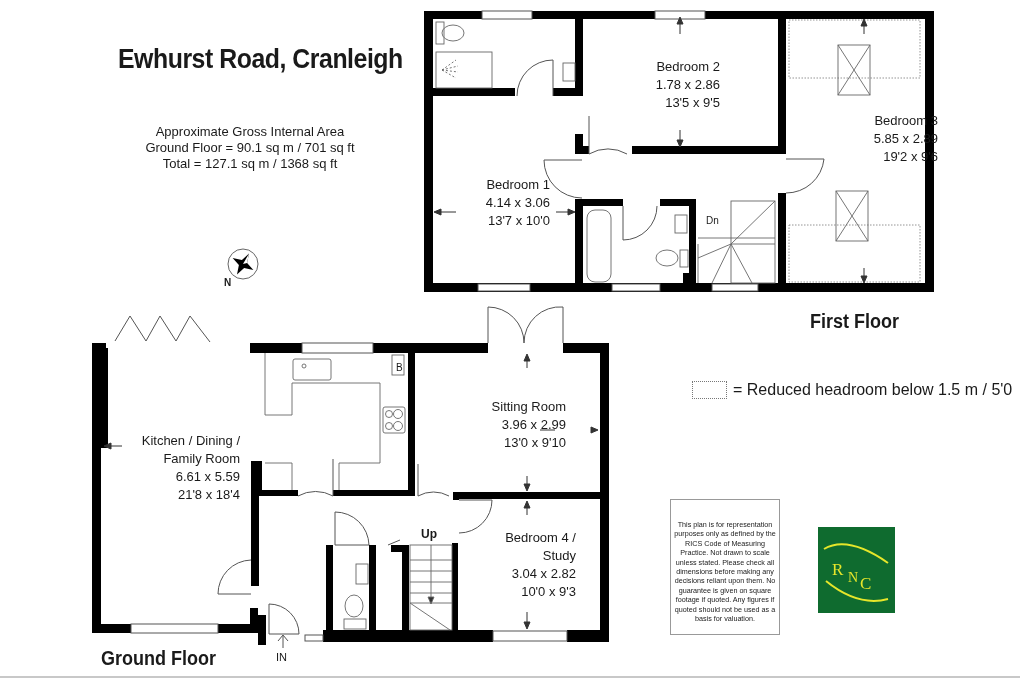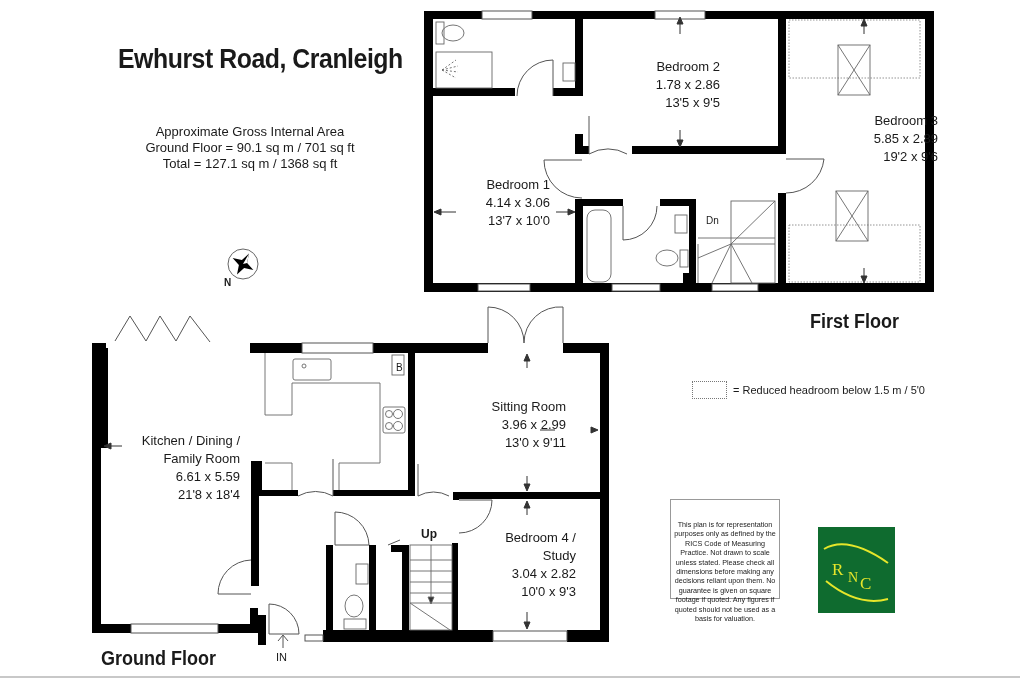--- a/index.html
+++ b/index.html
@@ -5,23 +5,23 @@
   html, body { margin: 0; padding: 0; background: #ffffff; }
   body { width: 1020px; height: 679px; position: relative; overflow: hidden;
          font-family: "Liberation Sans", "DejaVu Sans", sans-serif; color: #1a1a1a; }
   .abs { position: absolute; }
   .title { left: 118px; top: 44px; font-size: 27px; font-weight: bold; letter-spacing: -0.5px; transform: scaleX(0.92); transform-origin: left top; white-space: nowrap; }
   .area { left: 120px; top: 124px; width: 260px; text-align: center; font-size: 13px; line-height: 16px; }
   .floor-label { font-size: 20px; font-weight: bold; transform: scaleX(0.9); transform-origin: left top; white-space: nowrap; }
   .ff-label { left: 810px; top: 310px; }
   .gf-label { left: 101px; top: 647px; }
   .room { text-align: right; font-size: 13px; line-height: 18px; white-space: nowrap; }
-  .legend { left: 692px; top: 381px; display: flex; align-items: center; font-size: 11px; }
+  .legend { left: 692px; top: 381px; display: flex; align-items: center; font-size: 16px; }
   .legend-box { width: 33px; height: 16px; border: 1px dotted #777; margin-right: 6px; }
-  .disclaimer { left: 670px; top: 499px; width: 110px; height: 100px; border: 1px solid #999; box-sizing: border-box;
+  .disclaimer { left: 670px; top: 499px; width: 110px; height: 136px; border: 1px solid #999; box-sizing: border-box;
                 font-size: 7.2px; line-height: 9.4px; text-align: center; padding: 20px 3px 0 3px; }
   .logo { left: 818px; top: 527px; width: 77px; height: 86px; background: #0f6b2f; }
   .bottom-rule { left: 0; top: 676px; width: 1020px; height: 2px; background: #c8c8c8; }
   svg.plan { position: absolute; left: 0; top: 0; }
   .in-label { left: 276px; top: 651px; font-size: 11px; }
   .dn-label { left: 706px; top: 215px; font-size: 10px; }
   .up-label { left: 421px; top: 527px; font-size: 12px; font-weight: bold; }
   .b-label { left: 396px; top: 362px; font-size: 10px; }
 </style>
 </head>
@@ -260,21 +260,21 @@
 </div>
 <div class="abs room" style="left:120px; top:432px; width:120px;">
   <div>Kitchen / Dining /</div>
   <div>Family Room</div>
   <div>6.61 x 5.59</div>
   <div>21'8 x 18'4</div>
 </div>
 <div class="abs room" style="left:466px; top:398px; width:100px;">
   <div>Sitting Room</div>
   <div>3.96 x 2.99</div>
-  <div>13'0 x 9'11</div>
+  <div>13'0 x 9'10</div>
 </div>
 <div class="abs room" style="left:486px; top:529px; width:90px;">
   <div>Bedroom 4 /</div>
   <div>Study</div>
   <div>3.04 x 2.82</div>
   <div>10'0 x 9'3</div>
 </div>
 
 <div class="abs dn-label">Dn</div>
 <div class="abs up-label">Up</div>

